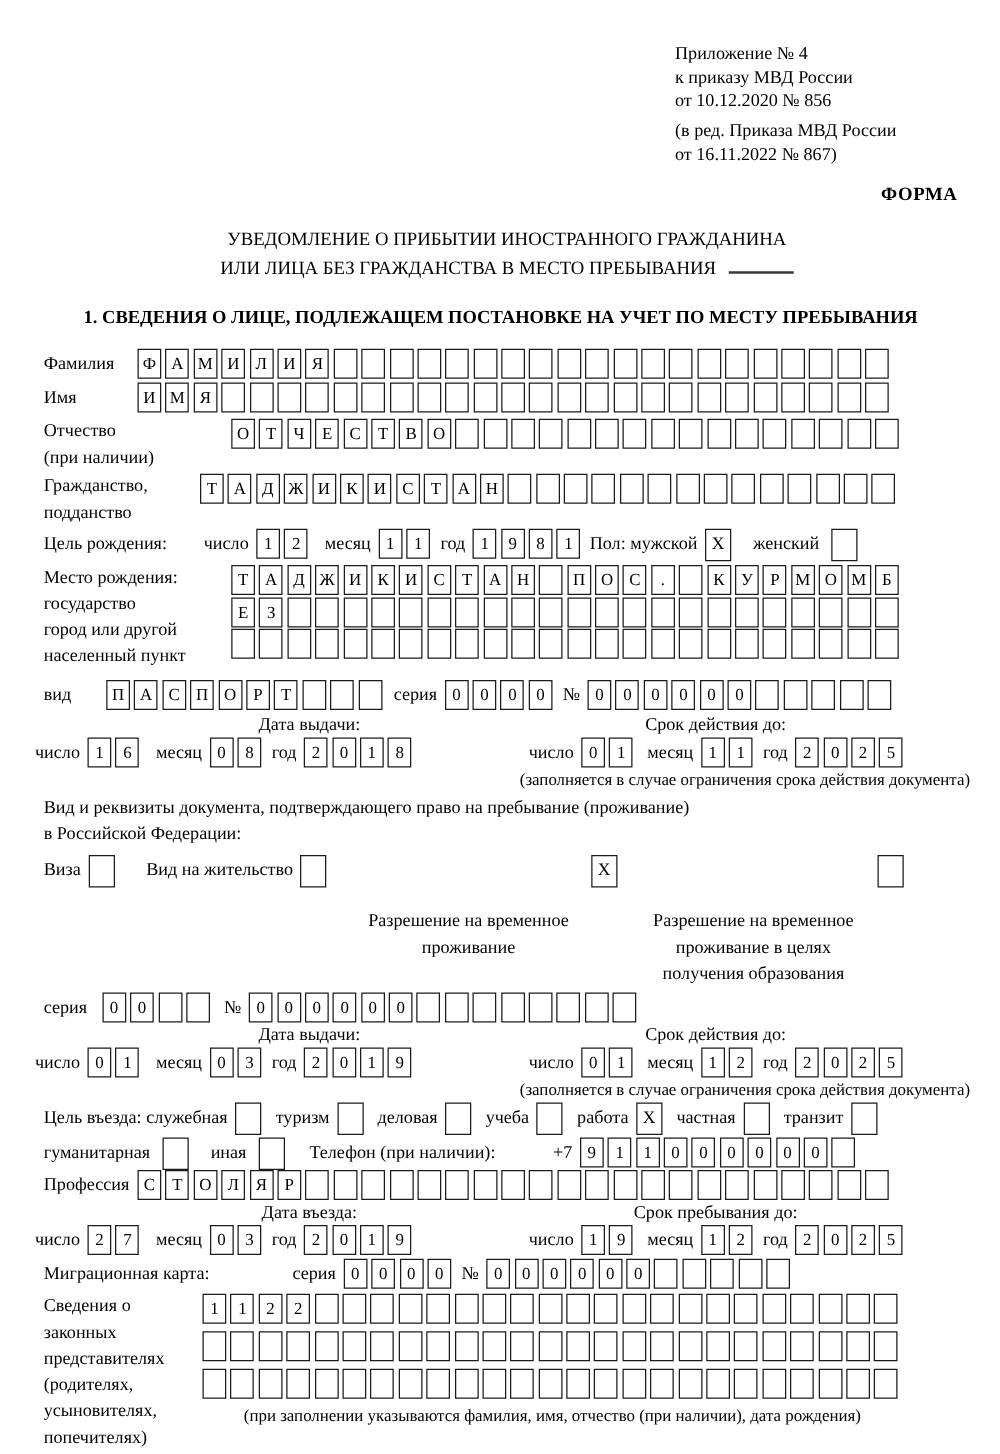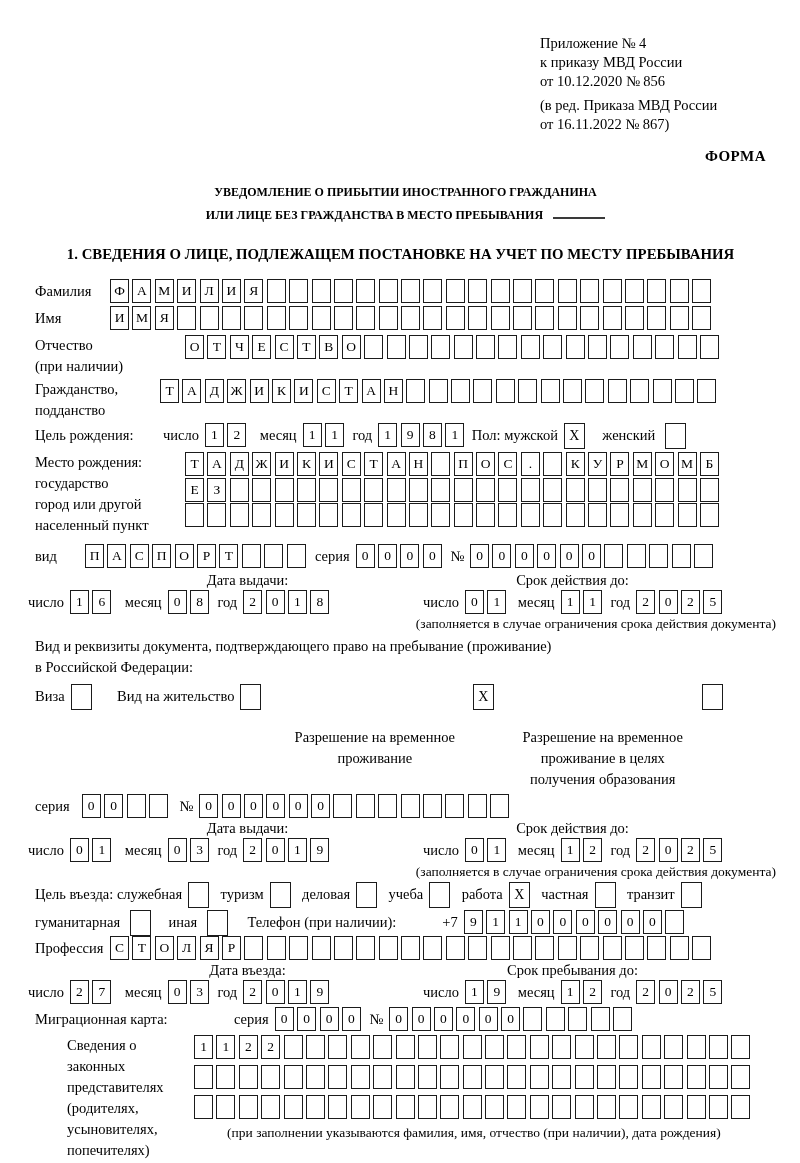--- a/index.html
+++ b/index.html
@@ -4,27 +4,27 @@
 <style>
   html,body{margin:0;padding:0;background:#fff;}
   .page{
     width:800px;height:1163px;background:#fff;color:#000;
     font-family:"Liberation Serif","DejaVu Serif",serif;font-size:14.5px;
     box-sizing:border-box;padding:34px 24px 0 35px;overflow:hidden;position:relative;
   }
   .annex{margin-left:505px;line-height:19px;}
   .annex-note{margin-top:5px;line-height:19px;}
   .forma{font-weight:bold;text-align:right;margin:14px 10px 0 0;font-size:15px;letter-spacing:.5px;}
-  .title{text-align:center;font-weight:bold;margin-top:16px;line-height:22px;font-size:12px;}
+  .title{text-align:center;font-weight:normal;margin-top:16px;line-height:22px;font-size:15px;}
   .tline{display:inline-block;width:52px;height:14px;border-bottom:2.5px solid #3a3a3a;margin-left:10px;}
   .sech{text-align:center;font-weight:bold;margin:20px 0 16px -10px;font-size:14.8px;white-space:nowrap;}
   .frow{display:flex;align-items:flex-start;margin-bottom:2px;}
   .lbl{line-height:25px;flex:none;}
   .lbl2{line-height:21px;flex:none;}
-  .w75{width:75px;} .w125{width:125px;} .w150{width:150px;} .w127{width:127px;margin-left:32px;} .w50{width:50px;}
+  .w75{width:75px;} .w125{width:125px;} .w150{width:150px;} .w127{width:127px;} .w50{width:50px;}
   .boxrow{white-space:nowrap;flex:none;}
   .cbox{
     display:inline-block;width:17px;height:22px;border:1.6px solid #1b1b1b;margin-right:3.4px;
     text-align:center;line-height:22px;font-size:13.5px;vertical-align:top;background:#fff;
   }
   .chk{width:19px;height:24px;line-height:24px;font-size:14px;}
   .mb15 .boxrow{display:block;margin-bottom:1.5px;}
   .mb6 .boxrow{display:block;margin-bottom:6px;}
   .dochdr{text-align:center;font-weight:bold;margin:2px 0 3px 0;line-height:19px;}
   .hrow{line-height:18px;margin-bottom:1px;}
@@ -53,21 +53,21 @@
     <div class="annex-note">
       <div>(в ред. Приказа МВД России</div>
       <div>от 16.11.2022 № 867)</div>
     </div>
   </div>
 
   <div class="forma">ФОРМА</div>
 
   <div class="title">
     <div>УВЕДОМЛЕНИЕ О ПРИБЫТИИ ИНОСТРАННОГО ГРАЖДАНИНА</div>
-    <div><span>ИЛИ ЛИЦЕ БЕЗ ГРАЖДАНСТВА В МЕСТО ПРЕБЫВАНИЯ</span><span class="tline"></span></div>
+    <div><span>ИЛИ ЛИЦА БЕЗ ГРАЖДАНСТВА В МЕСТО ПРЕБЫВАНИЯ</span><span class="tline"></span></div>
   </div>
 
   <div class="sech">1. СВЕДЕНИЯ О ЛИЦЕ, ПОДЛЕЖАЩЕМ ПОСТАНОВКЕ НА УЧЕТ ПО МЕСТУ ПРЕБЫВАНИЯ</div>
 
   <div class="frow">
     <div class="lbl w75">Фамилия</div>
     <div class="boxrow"><span class="cbox">Ф</span><span class="cbox">А</span><span class="cbox">М</span><span class="cbox">И</span><span class="cbox">Л</span><span class="cbox">И</span><span class="cbox">Я</span><span class="cbox"></span><span class="cbox"></span><span class="cbox"></span><span class="cbox"></span><span class="cbox"></span><span class="cbox"></span><span class="cbox"></span><span class="cbox"></span><span class="cbox"></span><span class="cbox"></span><span class="cbox"></span><span class="cbox"></span><span class="cbox"></span><span class="cbox"></span><span class="cbox"></span><span class="cbox"></span><span class="cbox"></span><span class="cbox"></span><span class="cbox"></span><span class="cbox"></span></div>
   </div>
 
   <div class="frow" style="margin-bottom:4px;">

